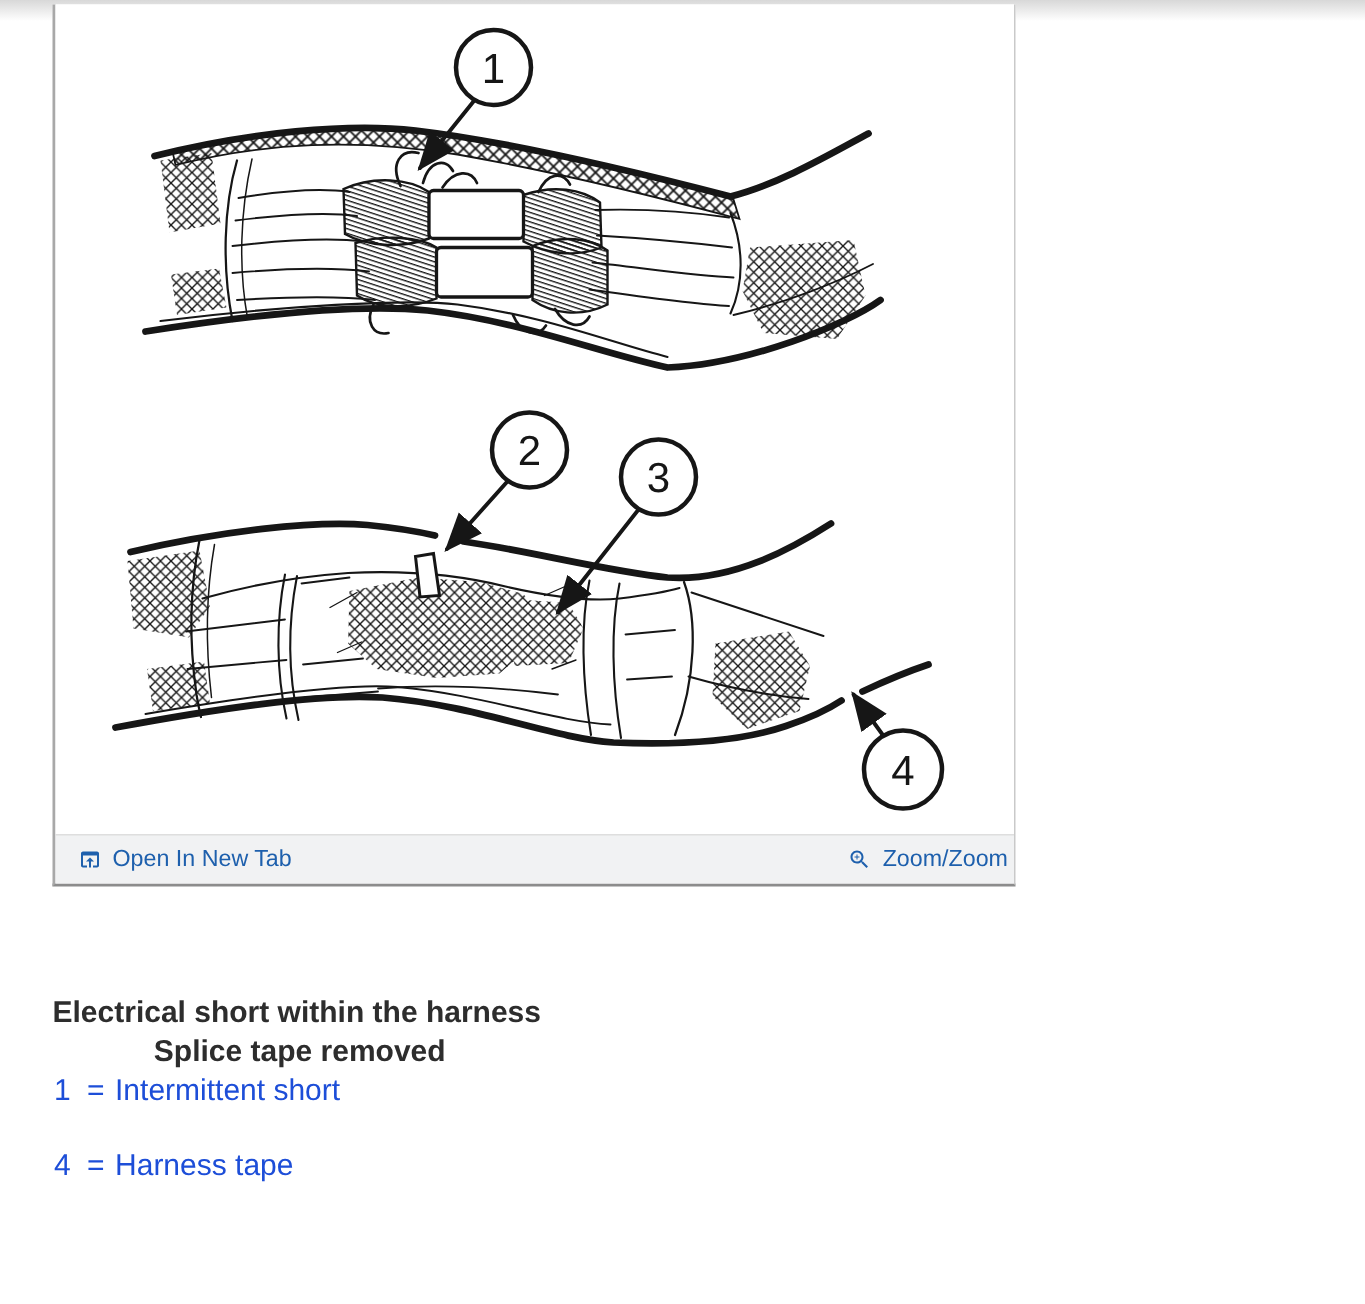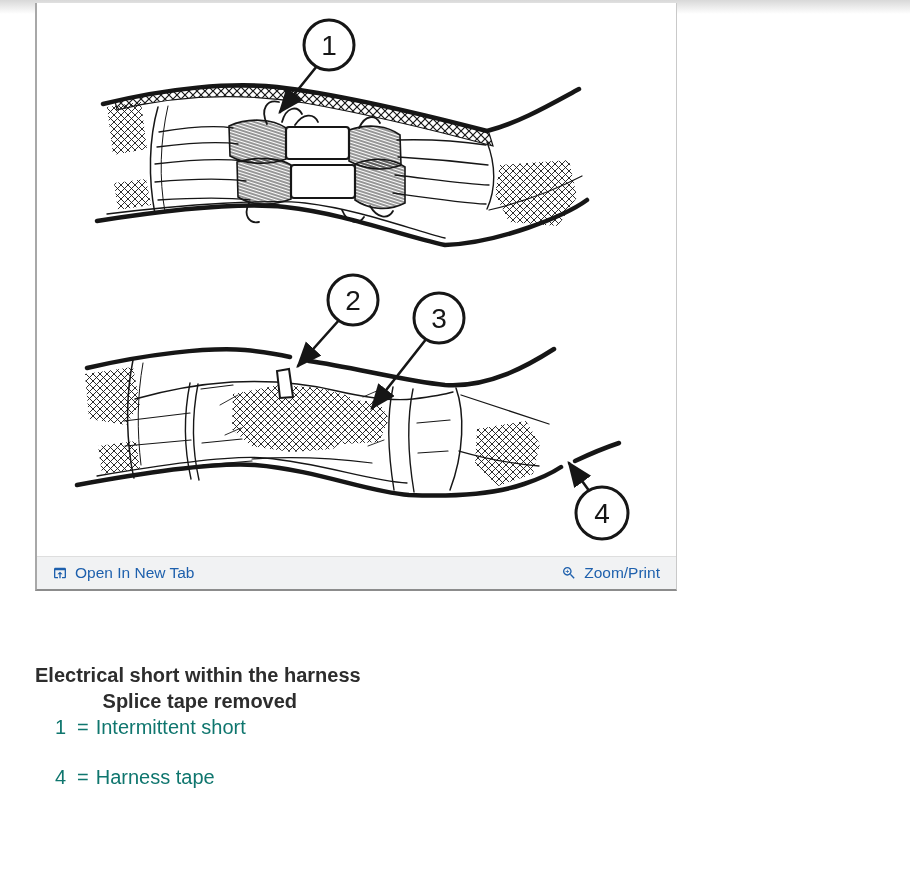--- a/index.html
+++ b/index.html
@@ -6,29 +6,29 @@
   body { background:#fff; font-family:"Liberation Sans", sans-serif; }
   .page { position:relative; width:910px; height:869px; background:#fff; overflow:hidden; }
   .top-shadow { position:absolute; left:0; top:0; width:910px; height:14px;
     background:linear-gradient(#d8d8d8, #ffffff); }
   .viewer-panel { position:absolute; left:35px; top:3px; width:642px; height:588px;
     background:#fff; border-left:2px solid #a8a8a8; border-right:1px solid #c9c9c9;
     border-bottom:2px solid #8c8c8c; display:flex; flex-direction:column; }
   .figure-wrap { flex:1; overflow:hidden; background:#fff; }
   .figure-wrap svg { display:block; }
   .panel-toolbar { height:33px; background:#f1f2f3; border-top:1px solid #dedede;
-    display:flex; align-items:center; justify-content:space-between; padding:0 16px 0 15px; }
+    display:flex; align-items:center; justify-content:space-between; padding:0 4px 0 15px; }
   .tb-link { display:flex; align-items:center; gap:7px; color:#1e60ad; font-size:15.5px;
     text-decoration:none; cursor:pointer; }
   .tb-link svg { display:block; }
   .caption { position:absolute; left:35px; top:662px; color:#333; font-size:20px;
     line-height:26px; }
   .cap-title { font-weight:bold; color:#2d2d2d; }
   .cap-heading { font-weight:bold; color:#2d2d2d; margin-left:4px;text-align:center; }
-  .cap-item { margin-left:20px; color:#0f766e; }
+  .cap-item { margin-left:1px; color:#1d4ed8; }
   .cap-item .num { display:inline-block; width:22px; }
   .cap-item .eq { margin-right:7px; }
   .cap-section.second { margin-top:24px; }
   .art { stroke:#161616; fill:none; stroke-linecap:round; }
   .callout-num { font-family:"Liberation Sans", sans-serif; font-size:28px; fill:#161616;
     text-anchor:middle; }
 </style>
 </head>
 <body>
 
@@ -156,21 +156,21 @@
           <path fill="currentColor" d="M19 4H5c-1.1 0-2 .9-2 2v12c0 1.1.9 2 2 2h4v-2H5V8h14v10h-4v2h4c1.1 0 2-.9 2-2V6c0-1.1-.9-2-2-2z"></path>
           <path fill="currentColor" d="M12 10l-4 4h3v6h2v-6h3l-4-4z"></path>
         </svg>
         <span>Open In New Tab</span>
       </a>
       <a class="tb-link">
         <svg width="16" height="16" viewBox="0 0 24 24">
           <path fill="currentColor" d="M15.5 14h-.79l-.28-.27C15.41 12.59 16 11.11 16 9.5 16 5.91 13.09 3 9.5 3S3 5.91 3 9.5 5.91 16 9.5 16c1.61 0 3.09-.59 4.23-1.57l.27.28v.79l5 4.99L20.49 19l-4.99-5zm-6 0C7.01 14 5 11.99 5 9.5S7.01 5 9.5 5 14 7.01 14 9.5 11.99 14 9.5 14z"></path>
           <path fill="currentColor" d="M12 10h-2v2H9v-2H7V9h2V7h1v2h2v1z"></path>
         </svg>
-        <span>Zoom/Print</span>
+        <span>Zoom/Zoom</span>
       </a>
     </div>
   </div>
 
   <div class="caption">
     <div class="cap-title">Electrical short within the harness</div>
     <div class="cap-section">
       <div class="cap-heading">Splice tape removed</div>
       <div class="cap-item">
         <span class="num">1</span><span class="eq">=</span><span>Intermittent short</span>

